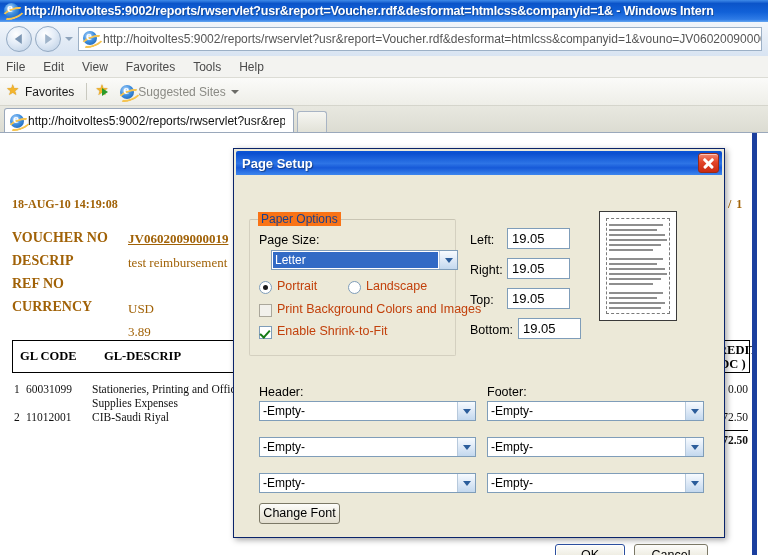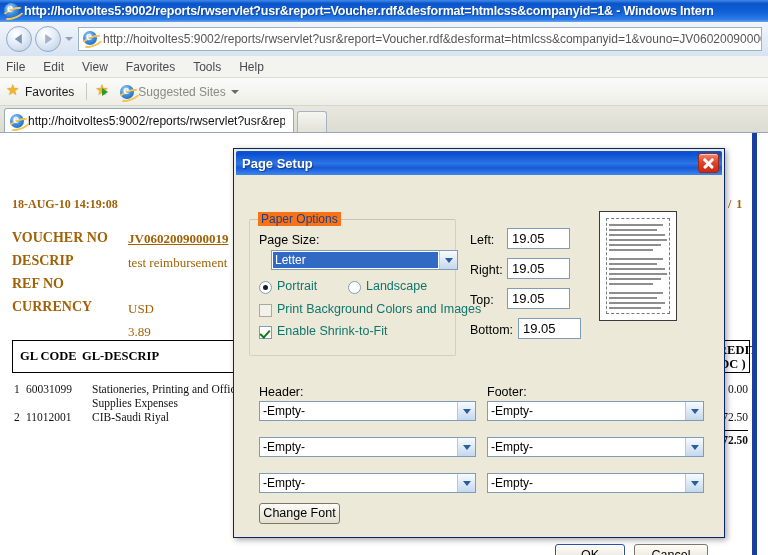--- a/index.html
+++ b/index.html
@@ -217,21 +217,21 @@
 
   .radio{position:absolute;width:13px;height:13px;border-radius:50%;
     background:#fff;border:1px solid #7f9db9;box-sizing:border-box;}
   .radio.on:after{content:"";position:absolute;left:3px;top:3px;width:5px;height:5px;border-radius:50%;background:#1b1b1b;}
   .chk{position:absolute;width:13px;height:13px;background:#fff;border:1px solid #7f9db9;box-sizing:border-box;}
   .chk.dis{background:#f2f1ec;border-color:#aaa79b;}
   .chk.on:after{
     content:"";position:absolute;left:2px;top:1px;width:4px;height:8px;
     border:solid #147a14;border-width:0 2px 2px 0;transform:rotate(42deg);
   }
-  .opt-lbl{position:absolute;font:12.5px "Liberation Sans",sans-serif;color:#0f766e;white-space:nowrap;}
+  .opt-lbl{position:absolute;font:12.5px "Liberation Sans",sans-serif;color:#c2410c;white-space:nowrap;}
 
   .preview{
     position:absolute;left:601px;top:185px;width:86px;height:118px;
   }
   .preview .sheet{
     position:absolute;left:0;top:0;width:78px;height:110px;background:#fff;border:1px solid #3a3a3a;box-sizing:border-box;
   }
   .preview .shadow{
     position:absolute;left:6px;top:6px;width:80px;height:112px;background:#b6b2a0;z-index:-1;
   }
@@ -314,21 +314,21 @@
     <div class="rpt lbl-col" style="top:143px;">REF NO</div>
     <div class="rpt val-col" style="top:145px;"></div>
 
     <div class="rpt lbl-col" style="top:166px;">CURRENCY</div>
     <div class="rpt val-col" style="top:168px;">USD</div>
 
     <div class="rpt val-col" style="top:191px;">3.89</div>
 
     <div class="tblbox"></div>
     <div class="th" style="left:20px;">GL CODE</div>
-    <div class="th" style="left:82px;">GL-DESCRIP</div>
+    <div class="th" style="left:104px;">GL-DESCRIP</div>
     <div class="th" style="left:709px;top:210px;">CREDIT</div>
     <div class="th" style="left:713px;top:224px;">( DC )</div>
 
     <div class="trow" style="left:14px;top:250px;">1</div>
     <div class="trow" style="left:26px;top:250px;">60031099</div>
     <div class="trow" style="left:92px;top:250px;">Stationeries, Printing and Office</div>
     <div class="trow" style="left:92px;top:264px;">Supplies Expenses</div>
     <div class="amt" style="left:690px;top:250px;width:58px;">0.00</div>
 
     <div class="trow" style="left:14px;top:278px;">2</div>

